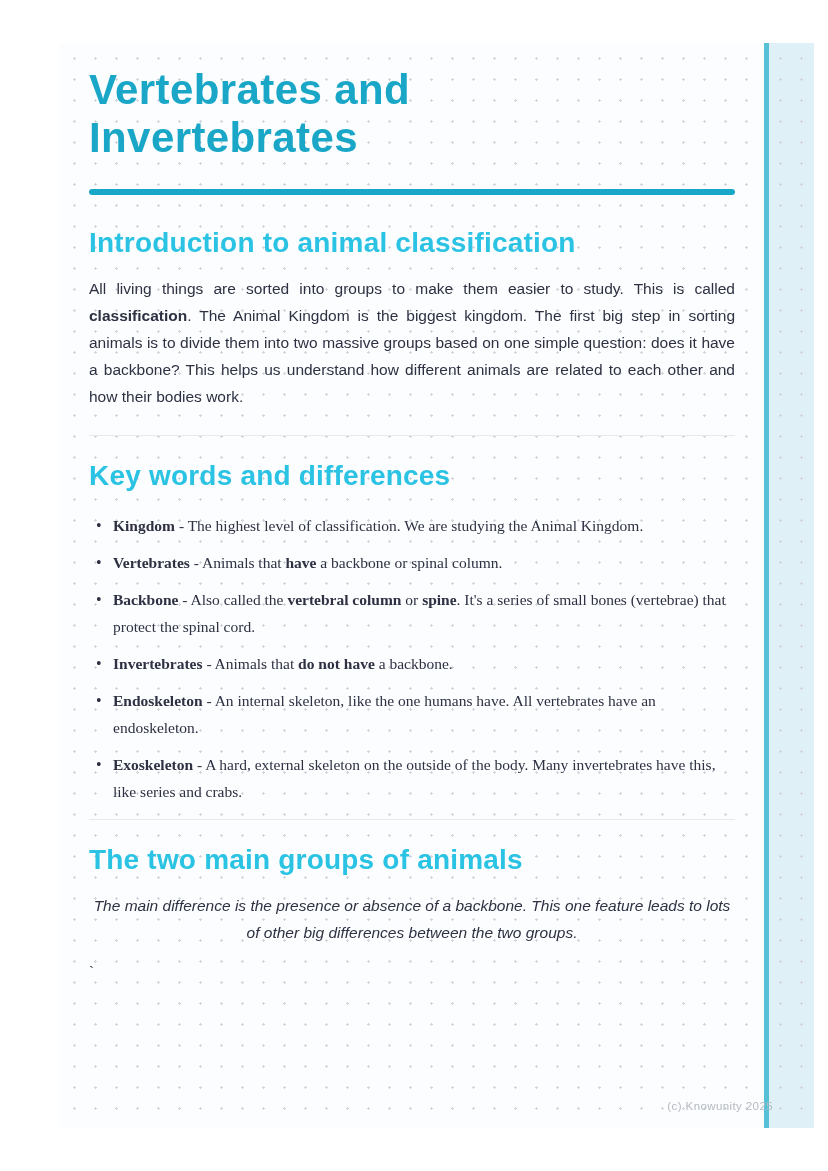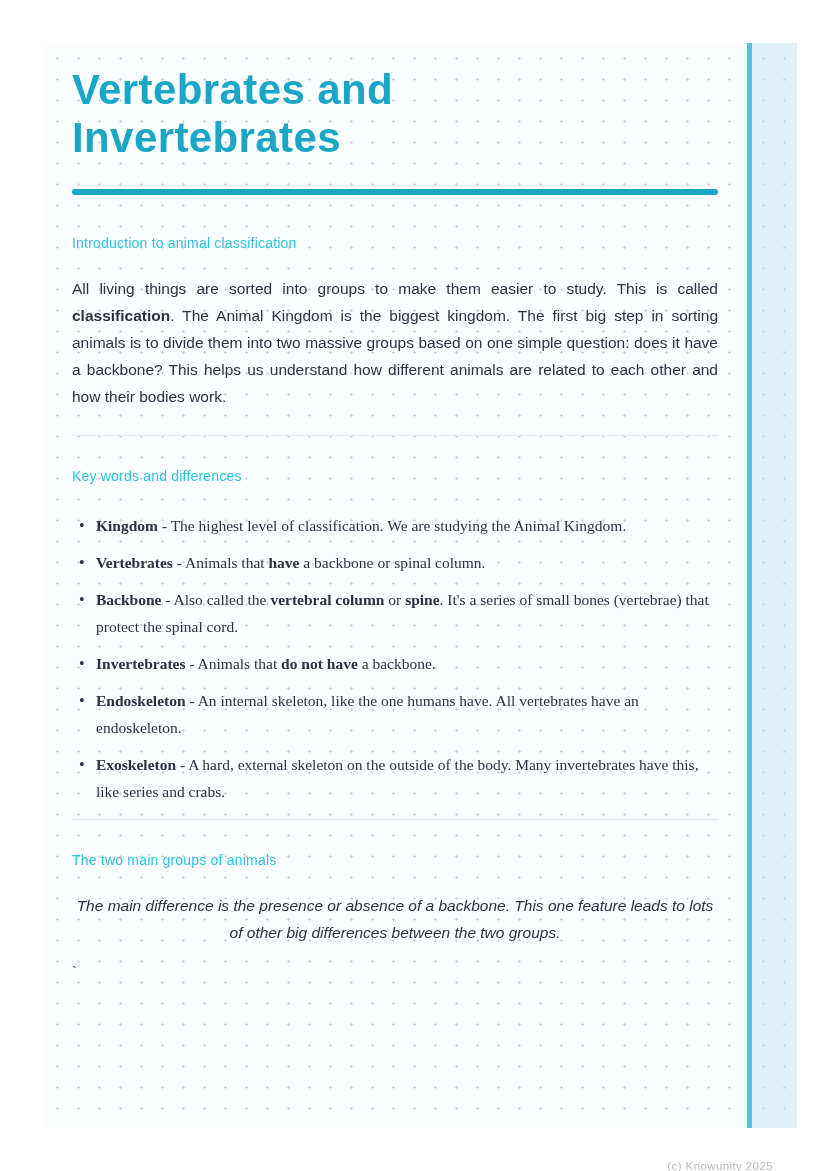--- a/index.html
+++ b/index.html
@@ -8,21 +8,21 @@
   *{ margin:0; padding:0; box-sizing:border-box; }
   html,body{ width:828px; height:1171px; }
   body{
     position:relative;
     background:#ffffff;
     font-family:"Liberation Sans", sans-serif;
     overflow:hidden;
   }
   .sheet{
     position:absolute;
-    left:43px; top:43px;
+    left:60px; top:43px;
     width:754px; height:1085px;
     background-color:var(--sheet-bg);
     background-image:radial-gradient(circle, var(--dot) 1.1px, transparent 1.4px);
     background-size:21px 21px;
     background-position:4px 5px;
   }
   .side-band{
     position:absolute;
     top:0; right:0; bottom:0;
     width:50px;
@@ -46,23 +46,23 @@
     color:var(--accent);
     white-space:pre-line;
   }
   .title-rule{
     height:6px;
     margin-top:27px;
     border-radius:3px;
     background:var(--accent);
   }
   h2.section-heading{
-    font-size:14px;
+    font-size:28px;
     line-height:30px;
-    font-weight:normal;
+    font-weight:bold;
     letter-spacing:0.2px;
     color:var(--heading);
   }
   .sec-intro h2{ margin-top:33px; }
   .sec-keywords h2{ margin-top:25px; }
   .sec-groups h2{ margin-top:25px; }
   p.body-text{
     margin-top:17px;
     font-size:15.5px;
     line-height:27px;
@@ -96,21 +96,21 @@
   }
   .b{ font-weight:bold; }
   p.stray{
     margin-top:12px;
     font-size:15.5px;
     line-height:27px;
     color:var(--body-text);
   }
   .footer{
     position:absolute;
-    top:1160px;
+    top:1100px;
     right:55px;
     font-size:11.5px;
     letter-spacing:0.4px;
     color:var(--footer-text);
     z-index:3;
   }
 </style>
 </head>
 <body>
 

